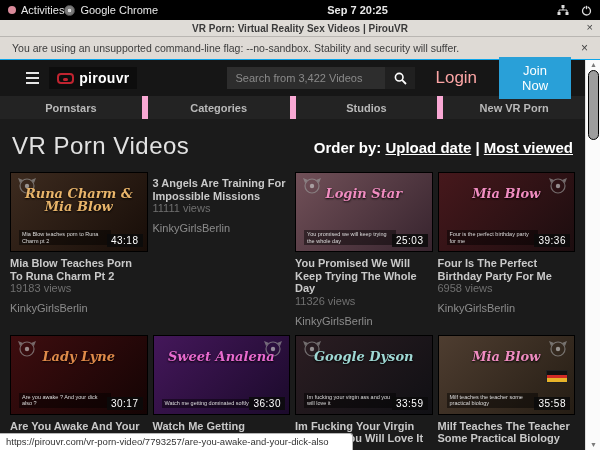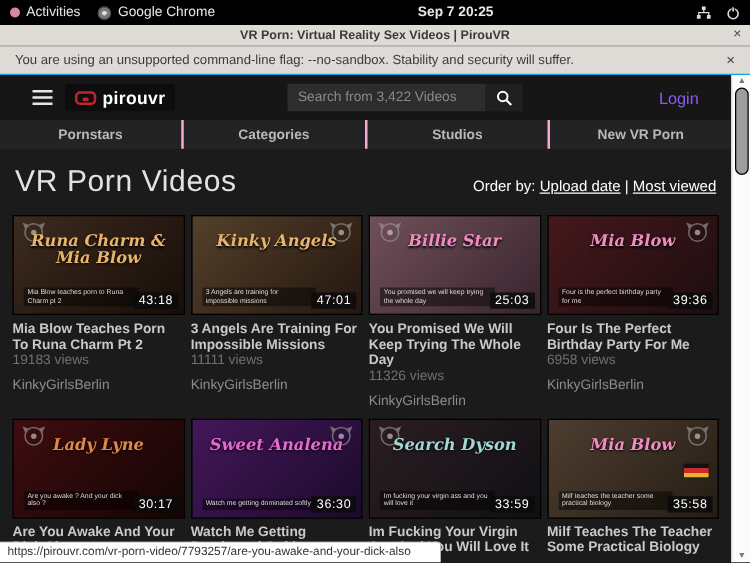--- a/index.html
+++ b/index.html
@@ -1,21 +1,21 @@
 <!DOCTYPE html>
 <html><head>
 <meta charset="utf-8">
 <style>
   * { margin:0; padding:0; box-sizing:border-box; }
   html,body { width:600px; height:450px; overflow:hidden; }
   body { font-family:"Liberation Sans", sans-serif; background:#1b1b1b; position:relative; }
 
   
   .sysbar { height:20px; background:#000; color:#e8e8e8; display:flex; align-items:center; font-size:11px; padding:0 8px; }
-  .sysbar .left { display:flex; align-items:center; gap:14px; }
+  .sysbar .left { display:flex; align-items:center; }
   .sysbar .dot { width:8px; height:8px; border-radius:50%; background:#d98a9a; display:inline-block; margin-right:5px; }
   .sysbar .chrome-ic { width:11px; height:11px; border-radius:50%; background:radial-gradient(circle at 50% 50%, #dcdcdc 0 28%, #7a7a7a 32% 100%); display:inline-block; margin-right:5px; border:1px solid #555; }
   .sysbar .center { flex:1; text-align:center; font-weight:bold; }
   .sysbar .right { display:flex; align-items:center; gap:12px; }
   .sysbar svg { display:block; }
   .sb-item { display:flex; align-items:center; }
 
   
   .titlebar { height:17px; background:#dfdcd7; color:#3a3a3a; font-size:10px; display:flex; align-items:center; justify-content:center; position:relative; border-bottom:1px solid #b9b6b2; font-weight:bold; }
   .titlebar .close { position:absolute; right:7px; top:1px; color:#444; font-size:11px; font-weight:normal; cursor:default; }
@@ -40,33 +40,33 @@
   .burger div { height:2px; background:#e6e6e6; margin:3px 0; }
   .logo { display:flex; align-items:center; background:#0d0d0d; padding:3px 8px; gap:5px; cursor:pointer; }
   .logo .vr-ic { width:17px; height:11px; border:2px solid #c02430; border-radius:4px; position:relative; }
   .logo .vr-ic:after { content:""; position:absolute; left:4px; top:3px; width:5px; height:3px; border-radius:2px; background:#c02430; }
   .logo .word { color:#fff; font-size:14px; font-weight:bold; letter-spacing:.3px; }
   .searchwrap { display:flex; margin-left:36px;padding-left:44px; }
   .search { width:158px; height:22px; background:#2d2d2d; border:none; color:#b9b9b9; font-size:11px; padding:0 8px; outline:none; }
   .search::placeholder { color:#8a8a8a; }
   .searchbtn { width:30px; height:22px; background:#202020; border:none; display:flex; align-items:center; justify-content:center; cursor:pointer; }
   .hdr .spacer { flex:1; }
-  .login { color:#8b5cf6; font-size:13px; margin-right:12px; cursor:pointer; }
+  .login { color:#fca5a5; font-size:17px; margin-right:12px; cursor:pointer; }
   .join { background:#29a0d8; color:#fff; font-size:13px; padding:6px 14px; border:none; cursor:pointer; }
 
   
   .nav { height:23px; background:#232323; display:flex; }
-  .nav .item { flex:1; display:flex; align-items:center; justify-content:center; color:#b9b9b9; font-size:11px; font-weight:bold; border-right:2px solid #f9a8d4; cursor:pointer; }
+  .nav .item { flex:1; display:flex; align-items:center; justify-content:center; color:#b9b9b9; font-size:11px; font-weight:bold; border-right:6px solid #f9a8d4; cursor:pointer; }
   .nav .item:last-child { border-right:none; }
 
   
   .content { padding:0 10px; }
   .pagehead { display:flex; align-items:flex-end; justify-content:space-between; margin:13px 2px 12px 2px; }
   .pagehead h1 { color:#e2e2e2; font-size:24px; font-weight:normal; letter-spacing:.5px; }
-  .orderby { color:#fff; font-size:12px; font-weight:normal; padding-bottom:4px; }
+  .orderby { color:#fff; font-size:15px; font-weight:bold; padding-bottom:4px; }
   .orderby a { color:#fff; text-decoration:underline; cursor:pointer; }
 
   .grid { display:grid; grid-template-columns:repeat(4,1fr); column-gap:5px; row-gap:8px; }
   .card { display:flex; flex-direction:column; }
   .thumb { height:80px; position:relative; overflow:hidden; cursor:pointer; border:1px solid #000; }
   .thumb .cat { position:absolute; top:4px; opacity:.65; }
   .thumb .name { position:absolute; top:14px; width:100%; text-align:center; font-family:"DejaVu Serif", serif; font-style:italic; font-weight:bold; font-size:13px; line-height:13px; text-shadow:0 1px 2px #000; }
   .thumb .cap { position:absolute; bottom:6px; left:8px; right:36px; font-size:5.5px; color:#ddd; background:rgba(0,0,0,.45); padding:1px 3px; line-height:6.5px; }
   .thumb .dur { position:absolute; bottom:4px; right:4px; background:rgba(10,10,10,.85); color:#fff; font-size:10px; padding:1px 4px; letter-spacing:.5px; }
   .thumb .flag { position:absolute; right:6px; top:34px; width:22px; height:13px; background:linear-gradient(#111 33%, #cf2b26 33% 66%, #e7b32a 66%); border:1px solid #222; }
@@ -137,20 +137,21 @@
       <input class="search" placeholder="Search from 3,422 Videos" style="">
       <button class="searchbtn">
         <svg width="13" height="13" viewBox="0 0 13 13">
             <circle cx="5.2" cy="5.2" r="3.8" fill="none" stroke="#fff" stroke-width="1.6"></circle>
             <line x1="8.2" y1="8.2" x2="12" y2="12" stroke="#fff" stroke-width="1.8"></line>
           </svg>
       </button>
     </div>
     <div class="spacer"></div>
     <span class="login">Login</span>
+    <button class="join" style="background: rgb(41, 160, 216);">Join Now</button>
   </div>
 
   <div class="nav">
     <div class="item">Pornstars</div>
     <div class="item">Categories</div>
     <div class="item">Studios</div>
     <div class="item">New VR Porn</div>
   </div>
 
   <div class="content">
@@ -178,48 +179,35 @@
       <span class="cap">Mia Blow teaches porn to Runa Charm pt 2</span>
 
       <span class="dur">43:18</span>
     </div>
     <div class="vtitle">Mia Blow Teaches Porn To Runa Charm Pt 2</div>
     <div class="views">19183 views</div>
     <div class="studio">KinkyGirlsBerlin</div>
   </div>
 
   <div class="card">
-    <div class="thumb" style="background: linear-gradient(135deg, rgb(84, 64, 42) 0%, rgb(36, 23, 16) 100%);">
-      <span class="cat" style="right: 6px;">
-        <svg width="20" height="18" viewBox="0 0 20 18">
-                <path d="M3 6 L1 1 L6 3 Z M17 6 L19 1 L14 3 Z" fill="#9a9a9a"></path>
-                <circle cx="10" cy="9" r="7" fill="none" stroke="#9a9a9a" stroke-width="1.2"></circle>
-                <circle cx="10" cy="9" r="2.2" fill="#cccccc"></circle>
-              </svg>
-      </span>
-      <span class="name" style="color: rgb(232, 180, 106);">Kinky Angels</span>
-      <span class="cap">3 Angels are training for impossible missions</span>
-
-      <span class="dur">47:01</span>
-    </div>
     <div class="vtitle">3 Angels Are Training For Impossible Missions</div>
     <div class="views">11111 views</div>
     <div class="studio">KinkyGirlsBerlin</div>
   </div>
 
   <div class="card">
     <div class="thumb" style="background: linear-gradient(135deg, rgb(113, 80, 88) 0%, rgb(55, 36, 46) 100%);">
       <span class="cat" style="left: 6px;">
         <svg width="20" height="18" viewBox="0 0 20 18">
                 <path d="M3 6 L1 1 L6 3 Z M17 6 L19 1 L14 3 Z" fill="#9a9a9a"></path>
                 <circle cx="10" cy="9" r="7" fill="none" stroke="#9a9a9a" stroke-width="1.2"></circle>
                 <circle cx="10" cy="9" r="2.2" fill="#cccccc"></circle>
               </svg>
       </span>
-      <span class="name" style="color: rgb(240, 140, 192);">Billie Star</span>
+      <span class="name" style="color: rgb(240, 140, 192);">Login Star</span>
       <span class="cap">You promised we will keep trying the whole day</span>
 
       <span class="dur">25:03</span>
     </div>
     <div class="vtitle">You Promised We Will Keep Trying The Whole Day</div>
     <div class="views">11326 views</div>
     <div class="studio">KinkyGirlsBerlin</div>
   </div>
 
   <div class="card">
@@ -279,21 +267,21 @@
 
   <div class="card">
     <div class="thumb" style="background: linear-gradient(135deg, rgb(43, 29, 34) 0%, rgb(16, 16, 20) 100%);">
       <span class="cat" style="left: 6px;">
         <svg width="20" height="18" viewBox="0 0 20 18">
                 <path d="M3 6 L1 1 L6 3 Z M17 6 L19 1 L14 3 Z" fill="#9a9a9a"></path>
                 <circle cx="10" cy="9" r="7" fill="none" stroke="#9a9a9a" stroke-width="1.2"></circle>
                 <circle cx="10" cy="9" r="2.2" fill="#cccccc"></circle>
               </svg>
       </span>
-      <span class="name" style="color: rgb(159, 216, 212);">Search Dyson</span>
+      <span class="name" style="color: rgb(159, 216, 212);">Google Dyson</span>
       <span class="cap">Im fucking your virgin ass and you will love it</span>
 
       <span class="dur">33:59</span>
     </div>
     <div class="vtitle">Im Fucking Your Virgin Ass And You Will Love It</div>
 
   </div>
 
   <div class="card">
     <div class="thumb" style="background: linear-gradient(135deg, rgb(78, 61, 48) 0%, rgb(37, 29, 20) 100%);">

